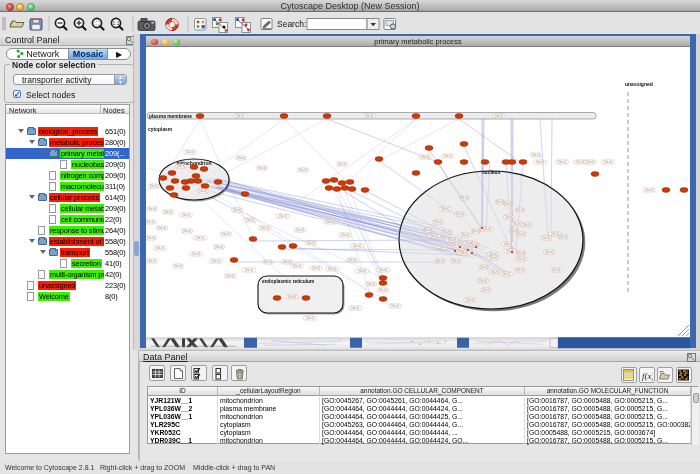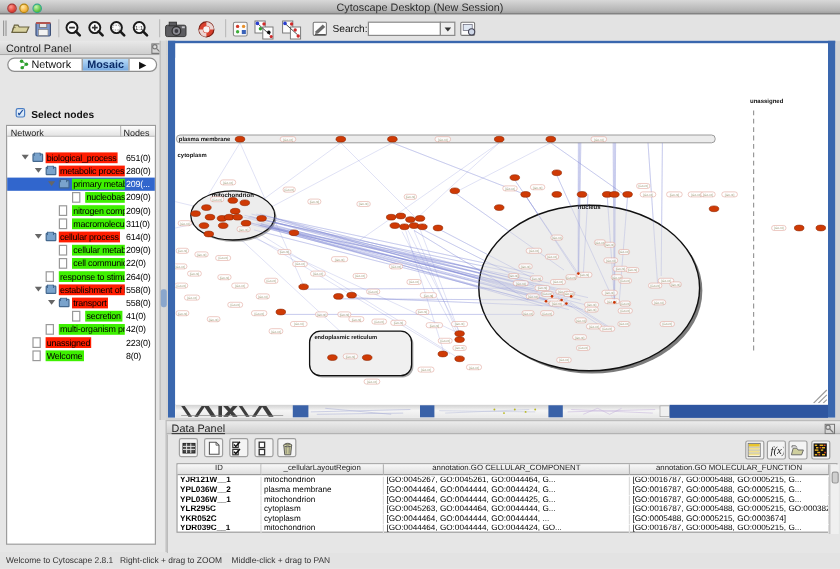--- a/index.html
+++ b/index.html
@@ -15,21 +15,21 @@
 #cpanel-body{left:0;top:46px;width:139px;height:414px;background:#e6e6e6;border-right:1px solid #b5b5b5;}
 #tabs{position:absolute;left:6px;top:2px;width:125px;height:12px;border:1px solid #8e8e8e;border-radius:6px;background:#fff;overflow:hidden;display:flex;}
 #tab-net{width:61px;font-size:9px;line-height:11px;text-align:center;color:#111;}
 #tab-mos{width:40px;background:linear-gradient(#badcf8,#74a8e0);font-size:9px;line-height:11px;text-align:center;color:#0a2a66;font-weight:bold;border-left:1px solid #8e8e8e;border-right:1px solid #8e8e8e;}
 #tab-arr{flex:1;font-size:8px;line-height:11px;text-align:center;color:#111;}
 #groupbox{position:absolute;left:4px;top:18px;width:130px;height:39px;border:1px solid #b0b0b0;border-radius:3px;}
 #groupbox .gt{position:absolute;left:5px;top:-5px;background:#e6e6e6;font-size:8.5px;font-weight:bold;color:#222;padding:0 2px;}
 #combo{position:absolute;left:8px;top:9px;width:114px;height:11px;background:#fff;border:1px solid #999;border-radius:3px;font-size:8.5px;line-height:10px;color:#111;padding-left:8px;background:linear-gradient(#fff,#f2f6fb);}
 #combo .btn{position:absolute;right:0;top:0;width:12px;height:9px;background:linear-gradient(#bcd7f2,#6fa3dd);border-left:1px solid #999;border-radius:0 2px 2px 0;color:#fff;font-size:5px;line-height:5px;text-align:center;}
 #cbx{position:absolute;left:13px;top:44px;width:8px;height:8px;background:linear-gradient(#eef4fb,#cfe2f5);border:1px solid #4a7ec4;border-radius:2px;color:#1d4f9e;font-size:8px;line-height:8px;text-align:center;font-weight:bold;}
-#cbxl{position:absolute;left:26px;top:44px;font-size:8.5px;color:#111;font-weight:bold;}
+#cbxl{position:absolute;left:26px;top:44px;font-size:8.5px;color:#111;}
 #treebox{position:absolute;left:5px;top:58px;width:125px;height:350px;background:#fff;border:1px solid #9c9c9c;}
 #treehdr{position:absolute;left:0;top:0;width:100%;height:9px;background:linear-gradient(#fdfdfd,#e4e4e4);border-bottom:1px solid #bbb;font-size:7.5px;color:#222;}
 #treehdr .c1{position:absolute;left:3px;top:0.5px;}
 #treehdr .c2{position:absolute;left:97px;top:0.5px;}
 #treehdr .dv{position:absolute;left:94px;top:0;width:1px;height:9px;background:#bbb;}
 .trow{position:absolute;left:0;width:123px;height:11px;font-size:7.4px;letter-spacing:-0.15px;line-height:11px;white-space:nowrap;}
 .trow .lbl{position:absolute;top:1px;height:9.5px;line-height:9.5px;padding:0 1px;color:#000;}
 .trow .num{position:absolute;left:99px;top:0;color:#000;}
 .tri{position:absolute;top:3.5px;width:0;height:0;border-left:3.5px solid transparent;border-right:3.5px solid transparent;border-top:4.5px solid #666;}
 .fold{position:absolute;top:2px;width:9px;height:7px;background:#7aa3cc;border:1px solid #44688e;border-radius:1px;}
@@ -175,20 +175,24 @@
    <div id="tab-net"><svg width="8" height="9" style="vertical-align:-1px">
           <circle cx="2" cy="2" r="1.5" fill="#2da02d"></circle>
           <circle cx="6" cy="4.5" r="1.5" fill="#2da02d"></circle>
           <circle cx="2.5" cy="7.5" r="1.5" fill="#2da02d"></circle>
           <line x1="2" y1="2" x2="6" y2="4.5" stroke="#2da02d" stroke-width="0.7"></line>
           <line x1="6" y1="4.5" x2="2.5" y2="7.5" stroke="#2da02d" stroke-width="0.7"></line>
         </svg> Network</div>
    <div id="tab-mos">Mosaic</div>
    <div id="tab-arr">▶</div>
  </div>
+ <div id="groupbox">
+      <div class="gt">Node color selection</div>
+   <div id="combo">transporter activity<div class="btn">▲<br>▼</div></div>
+ </div>
  <div id="cbx">✓</div>
     <div id="cbxl">Select nodes</div>
  <div id="treebox">
   <div id="treehdr">
         <span class="c1">Network</span>
         <span class="c2">Nodes</span>
         <span class="dv"></span>
       </div>
       <div class="trow" style="top:20.5px;">
         <span class="tri" style="left:12px"></span>
@@ -274,20 +278,26 @@
       <div class="trow" style="top:185.5px;">
         <span class="file" style="left:21px"></span>
         <span class="lbl" style="left:32px;background:#3ef000;max-width:66px;overflow:hidden;">Welcome</span>
         <span class="num" style="">8(0)</span>
       </div>
  </div>
 </div>
 
 <div id="desktop" class="abs">
  <div id="iwin">
+  <div id="ititle">
+   <div class="ilight" style="left:5px;background:radial-gradient(circle at 35% 30%,#ff9a90,#e2463a 60%,#b03028);"></div>
+   <div class="ilight" style="left:16px;background:radial-gradient(circle at 35% 30%,#ffe9a8,#f5b53e 60%,#cc8b1e);"></div>
+   <div class="ilight" style="left:27px;background:radial-gradient(circle at 35% 30%,#c8f5b0,#64c84a 60%,#3d9e2c);"></div>
+   <div class="t">primary metabolic process</div>
+  </div>
 <svg class="abs" style="left:0;top:12px" width="544" height="289" viewBox="146 48 544 289">
         <rect x="146" y="48" width="544" height="289" fill="#fff"></rect>
         <line x1="213.5" y1="178.4" x2="445.0" y2="228.0" stroke="#7f88d6" stroke-opacity="0.34" stroke-width="0.6"></line>
         <line x1="207.0" y1="181.1" x2="452.0" y2="232.0" stroke="#7f88d6" stroke-opacity="0.34" stroke-width="0.6"></line>
         <line x1="215.3" y1="187.5" x2="458.0" y2="236.0" stroke="#7f88d6" stroke-opacity="0.34" stroke-width="0.6"></line>
         <line x1="218.1" y1="179.2" x2="463.0" y2="241.0" stroke="#7f88d6" stroke-opacity="0.34" stroke-width="0.6"></line>
         <line x1="209.6" y1="178.4" x2="468.0" y2="245.0" stroke="#7f88d6" stroke-opacity="0.34" stroke-width="0.6"></line>
         <line x1="205.9" y1="185.1" x2="473.0" y2="249.0" stroke="#7f88d6" stroke-opacity="0.34" stroke-width="0.6"></line>
         <line x1="202.5" y1="180.8" x2="455.0" y2="247.0" stroke="#7f88d6" stroke-opacity="0.34" stroke-width="0.6"></line>
         <line x1="213.7" y1="185.6" x2="462.0" y2="251.0" stroke="#7f88d6" stroke-opacity="0.34" stroke-width="0.6"></line>

